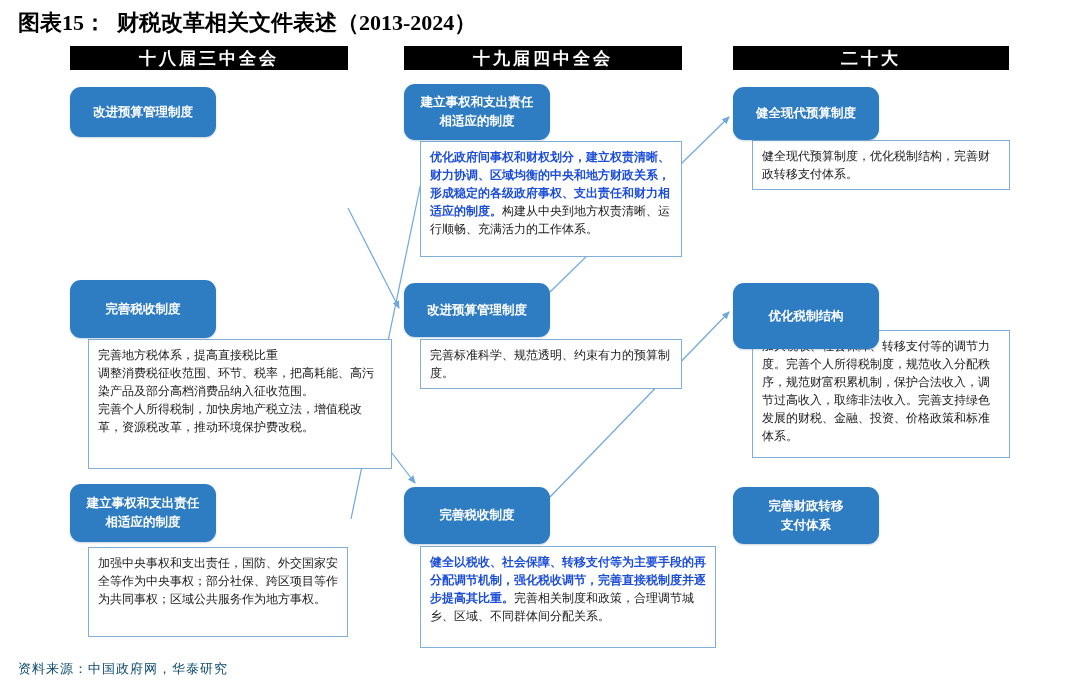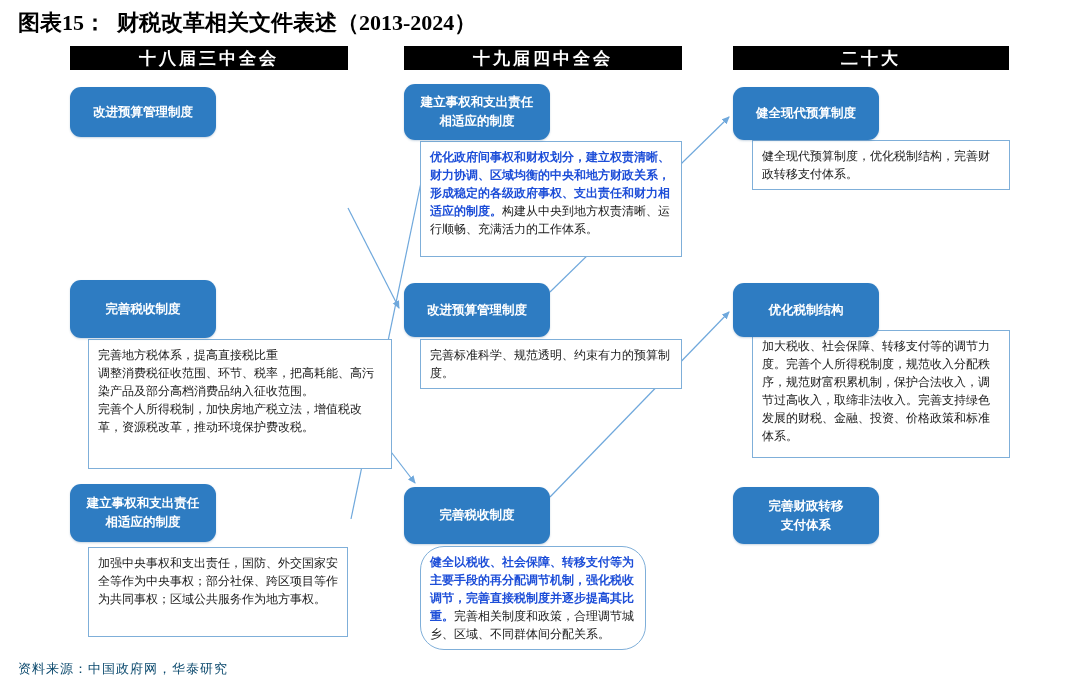--- a/index.html
+++ b/index.html
@@ -68,26 +68,26 @@
   <div class="tbox" style="left:88px;top:547px;width:260px;min-height:90px;">加强中央事权和支出责任，国防、外交国家安全等作为中央事权；部分社保、跨区项目等作为共同事权；区域公共服务作为地方事权。</div>
 
   <div class="bluebox" style="left:404px;top:84px;width:146px;height:56px;">建立事权和支出责任
 相适应的制度</div>
   <div class="tbox" style="left:420px;top:141px;width:262px;min-height:116px;"><span class="red">优化政府间事权和财权划分，建立权责清晰、财力协调、区域均衡的中央和地方财政关系，形成稳定的各级政府事权、支出责任和财力相适应的制度。</span><span>构建从中央到地方权责清晰、运行顺畅、充满活力的工作体系。</span></div>
 
   <div class="bluebox" style="left:404px;top:283px;width:146px;height:54px;">改进预算管理制度</div>
   <div class="tbox" style="left:420px;top:339px;width:262px;min-height:50px;">完善标准科学、规范透明、约束有力的预算制度。</div>
 
   <div class="bluebox" style="left:404px;top:487px;width:146px;height:57px;">完善税收制度</div>
-  <div class="tbox" style="left:420px;top:546px;width:226px;min-height:102px;border-radius:24px;"><span class="red">健全以税收、社会保障、转移支付等为主要手段的再分配调节机制，强化税收调节，完善直接税制度并逐步提高其比重。</span><span>完善相关制度和政策，合理调节城乡、区域、不同群体间分配关系。</span></div>
+  <div class="tbox" style="left:420px;top:546px;width:296px;min-height:102px;"><span class="red">健全以税收、社会保障、转移支付等为主要手段的再分配调节机制，强化税收调节，完善直接税制度并逐步提高其比重。</span><span>完善相关制度和政策，合理调节城乡、区域、不同群体间分配关系。</span></div>
 
   <div class="bluebox" style="left:733px;top:87px;width:146px;height:53px;">健全现代预算制度</div>
   <div class="tbox" style="left:752px;top:140px;width:258px;min-height:50px;">健全现代预算制度，优化税制结构，完善财政转移支付体系。</div>
 
-  <div class="bluebox" style="left:733px;top:283px;width:146px;height:54px;">优化税制结构</div>
+  <div class="bluebox" style="left:733px;top:283px;width:146px;height:66px;">优化税制结构</div>
   <div class="tbox" style="left:752px;top:330px;width:258px;min-height:128px;">加大税收、社会保障、转移支付等的调节力度。完善个人所得税制度，规范收入分配秩序，规范财富积累机制，保护合法收入，调节过高收入，取缔非法收入。完善支持绿色发展的财税、金融、投资、价格政策和标准体系。</div>
 
   <div class="bluebox" style="left:733px;top:487px;width:146px;height:57px;">完善财政转移
 支付体系</div>
 
   <div class="src">资料来源：中国政府网，华泰研究</div>
 
 </div>
 
 </body></html>

